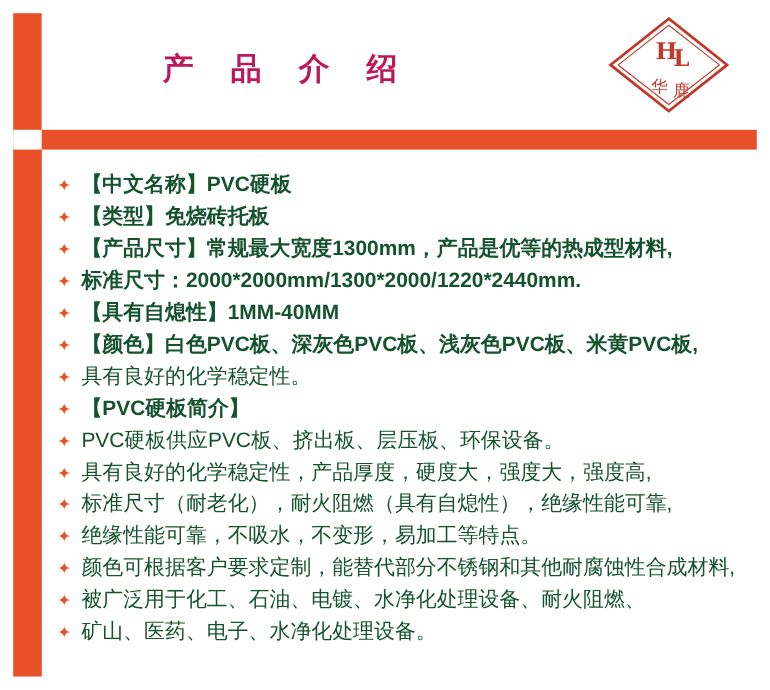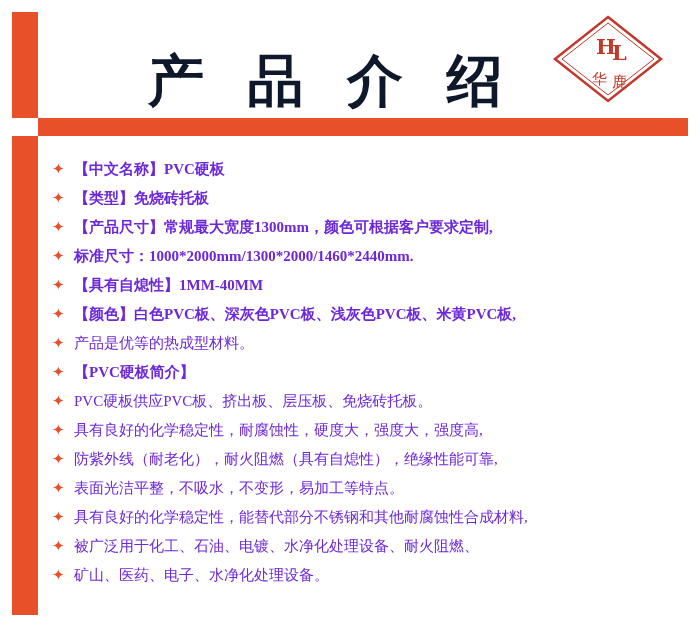--- a/index.html
+++ b/index.html
@@ -46,23 +46,23 @@
     left: 38px;
     top: 12px;
     right: 12px;
     height: 106px;
     background: #ffffff;
   }
   .header-title {
     position: absolute;
     left: 110px;
     top: 32px;
-    font-size: 56px;
+    font-size: 28px;
     font-weight: bold;
-    color: #0f172a;
+    color: #be185d;
     letter-spacing: 12px;
     font-family: "DejaVu Sans", sans-serif;
     white-space: nowrap;
   }
 
   
   .logo {
     position: absolute;
     right: 36px;
     top: 14px;
@@ -100,24 +100,24 @@
     flex: 0 0 auto;
     width: 22px;
     color: #e8502a;
     font-size: 15px;
     line-height: 22px;
     text-align: left;
     font-family: "DejaVu Sans", sans-serif;
   }
   .row-text {
     flex: 1 1 auto;
-    font-size: 15px;
+    font-size: 19px;
     line-height: 22px;
-    color: #6d28d9;
-    font-family: Liberation Serif, serif;
+    color: #14532d;
+    font-family: Liberation Sans, sans-serif;
     white-space: nowrap;
   }
   .row.bold .row-text {
     font-weight: bold;
   }
 </style>
 </head>
 <body>
 
 <div class="page">
@@ -149,71 +149,71 @@
       <span class="row-text">【中文名称】PVC硬板</span>
     </div>
 
     <div class="row bold">
       <span class="bullet">✦</span>
       <span class="row-text">【类型】免烧砖托板</span>
     </div>
 
     <div class="row bold">
       <span class="bullet">✦</span>
-      <span class="row-text">【产品尺寸】常规最大宽度1300mm，颜色可根据客户要求定制,</span>
-    </div>
-
-    <div class="row bold">
-      <span class="bullet">✦</span>
-      <span class="row-text">标准尺寸：1000*2000mm/1300*2000/1460*2440mm.</span>
+      <span class="row-text">【产品尺寸】常规最大宽度1300mm，产品是优等的热成型材料,</span>
+    </div>
+
+    <div class="row bold">
+      <span class="bullet">✦</span>
+      <span class="row-text">标准尺寸：2000*2000mm/1300*2000/1220*2440mm.</span>
     </div>
 
     <div class="row bold">
       <span class="bullet">✦</span>
       <span class="row-text">【具有自熄性】1MM-40MM</span>
     </div>
 
     <div class="row bold">
       <span class="bullet">✦</span>
       <span class="row-text">【颜色】白色PVC板、深灰色PVC板、浅灰色PVC板、米黄PVC板,</span>
     </div>
 
     <div class="row">
       <span class="bullet">✦</span>
-      <span class="row-text">产品是优等的热成型材料。</span>
+      <span class="row-text">具有良好的化学稳定性。</span>
     </div>
 
     <div class="row bold">
       <span class="bullet">✦</span>
       <span class="row-text">【PVC硬板简介】</span>
     </div>
 
     <div class="row">
       <span class="bullet">✦</span>
-      <span class="row-text">PVC硬板供应PVC板、挤出板、层压板、免烧砖托板。</span>
-    </div>
-
-    <div class="row">
-      <span class="bullet">✦</span>
-      <span class="row-text">具有良好的化学稳定性，耐腐蚀性，硬度大，强度大，强度高,</span>
-    </div>
-
-    <div class="row">
-      <span class="bullet">✦</span>
-      <span class="row-text">防紫外线（耐老化），耐火阻燃（具有自熄性），绝缘性能可靠,</span>
-    </div>
-
-    <div class="row">
-      <span class="bullet">✦</span>
-      <span class="row-text">表面光洁平整，不吸水，不变形，易加工等特点。</span>
-    </div>
-
-    <div class="row">
-      <span class="bullet">✦</span>
-      <span class="row-text">具有良好的化学稳定性，能替代部分不锈钢和其他耐腐蚀性合成材料,</span>
+      <span class="row-text">PVC硬板供应PVC板、挤出板、层压板、环保设备。</span>
+    </div>
+
+    <div class="row">
+      <span class="bullet">✦</span>
+      <span class="row-text">具有良好的化学稳定性，产品厚度，硬度大，强度大，强度高,</span>
+    </div>
+
+    <div class="row">
+      <span class="bullet">✦</span>
+      <span class="row-text">标准尺寸（耐老化），耐火阻燃（具有自熄性），绝缘性能可靠,</span>
+    </div>
+
+    <div class="row">
+      <span class="bullet">✦</span>
+      <span class="row-text">绝缘性能可靠，不吸水，不变形，易加工等特点。</span>
+    </div>
+
+    <div class="row">
+      <span class="bullet">✦</span>
+      <span class="row-text">颜色可根据客户要求定制，能替代部分不锈钢和其他耐腐蚀性合成材料,</span>
     </div>
 
     <div class="row">
       <span class="bullet">✦</span>
       <span class="row-text">被广泛用于化工、石油、电镀、水净化处理设备、耐火阻燃、</span>
     </div>
 
     <div class="row">
       <span class="bullet">✦</span>
       <span class="row-text">矿山、医药、电子、水净化处理设备。</span>

